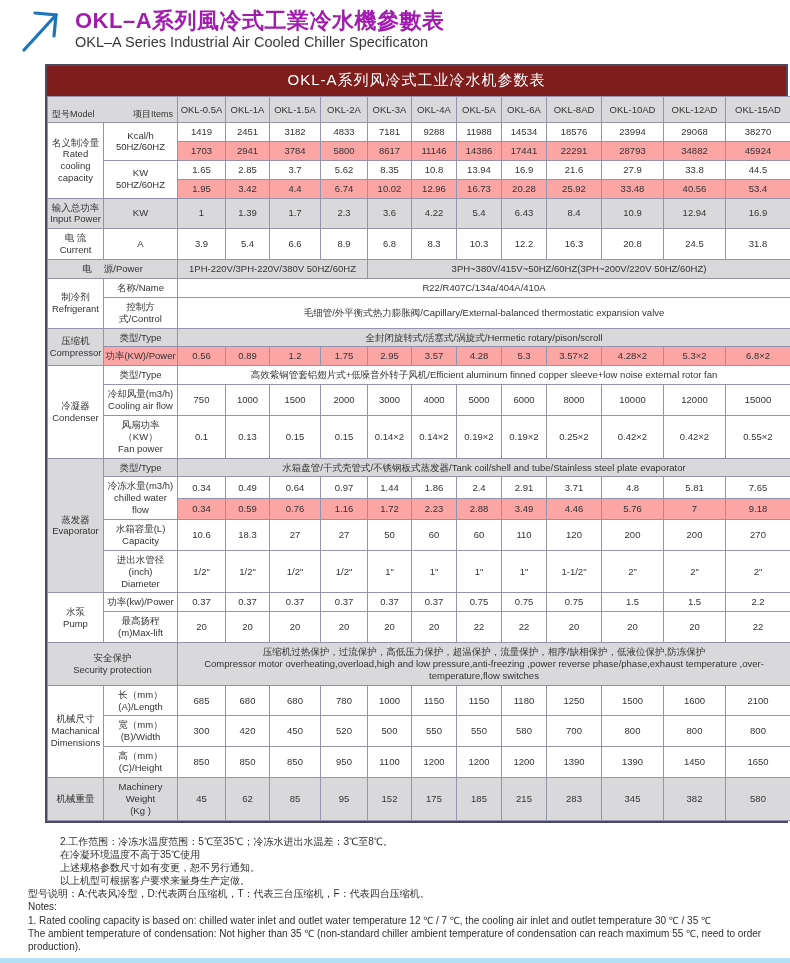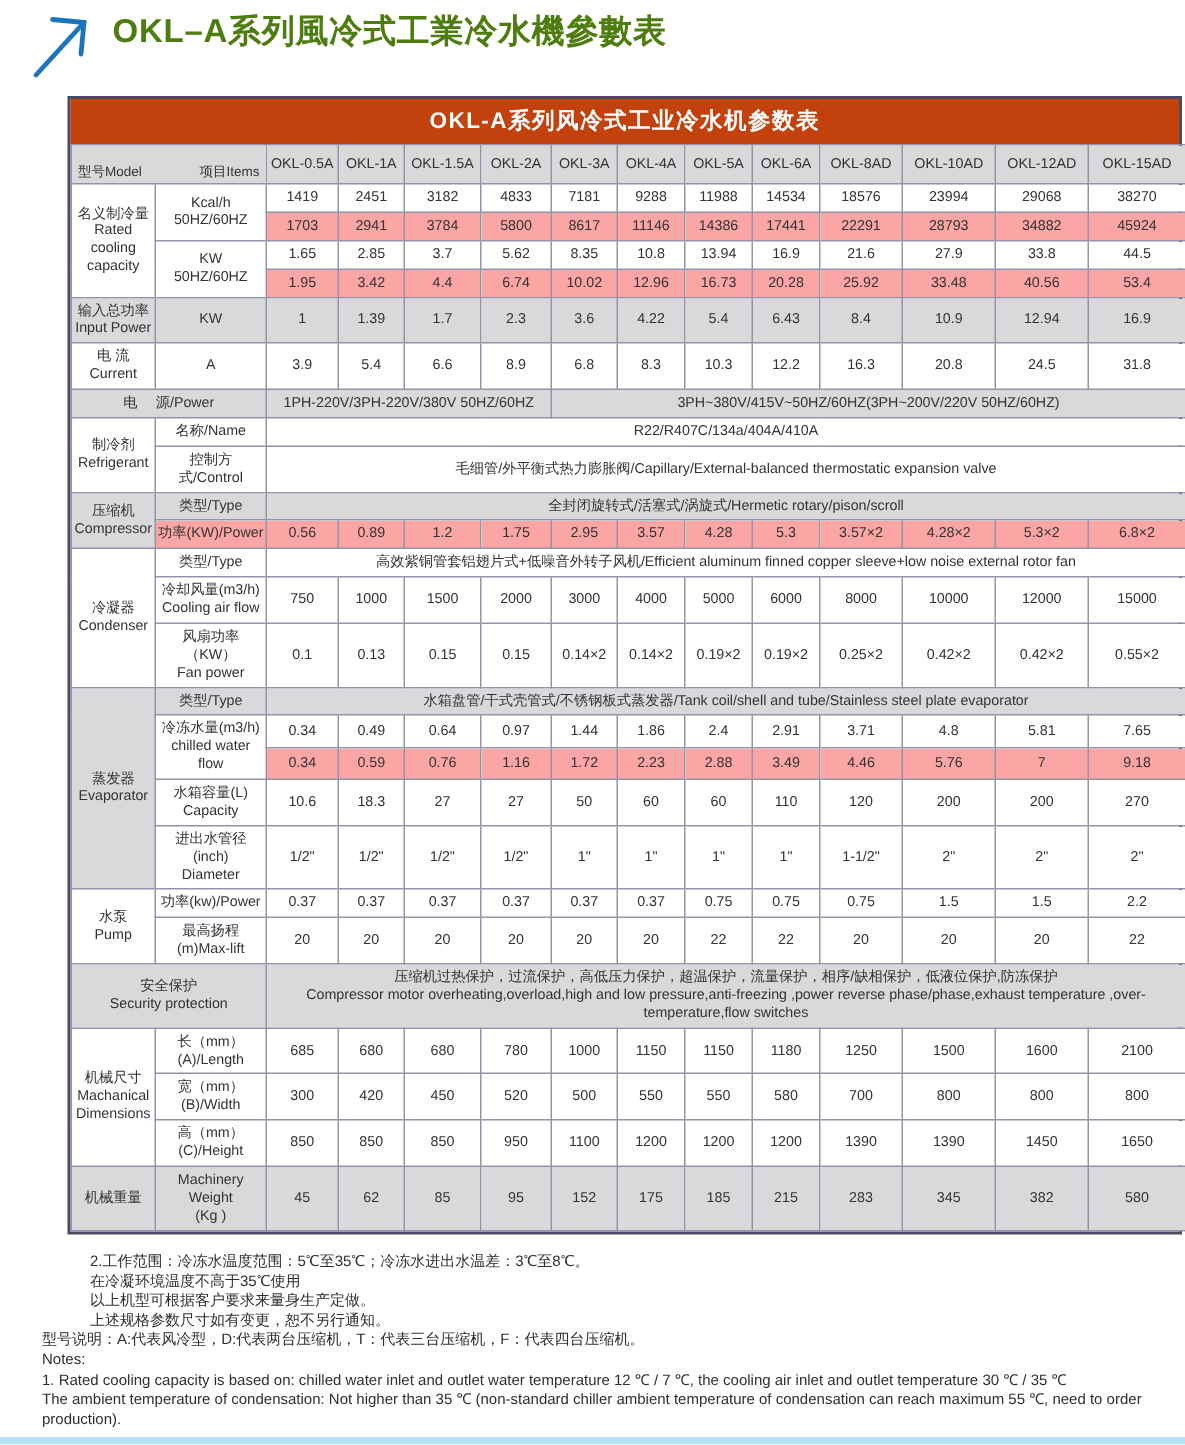--- a/index.html
+++ b/index.html
@@ -4,28 +4,28 @@
 <style>
   * { box-sizing: border-box; }
   html,body { margin:0; padding:0; }
   body {
     width:790px; height:963px; background:#ffffff; overflow:hidden;
     font-family:"Liberation Sans", sans-serif; color:#333; position:relative;
   }
   
   .page-header { position:relative; padding:8px 0 0 75px; height:58px; }
   .logo { position:absolute; left:18px; top:8px; width:48px; height:48px; }
-  .page-title { font-size:22px; font-weight:bold; color:#4d7c0f; letter-spacing:0.5px; line-height:1.15; }
+  .page-title { font-size:22px; font-weight:bold; color:#a21caf; letter-spacing:0.5px; line-height:1.15; }
   .page-subtitle { font-size:14.5px; color:#3a3a3a; margin-top:1px; }
 
   
   .spec-wrap { margin:6px 0 0 45px; width:743px; border:2px solid #4a4a63; }
   .banner {
-    background:#c2410c; color:#fff; text-align:center;
-    font-size:15px; font-weight:bold; padding:5px 0 6px 0; letter-spacing:1px;
+    background:#7f1d1d; color:#fff; text-align:center;
+    font-size:15px; font-weight:normal; padding:5px 0 6px 0; letter-spacing:1px;
   }
   table.spec { width:100%; border-collapse:collapse; table-layout:fixed; }
   table.spec td {
     border:1px solid #9393ab; font-size:9.5px; line-height:1.25;
     text-align:center; vertical-align:middle; padding:3px 1px;
     white-space:pre-line; overflow:hidden;
   }
   tr.white td { background:#ffffff; }
   tr.band  td { background:#fca5a5;margin-top:44px; }
   tr.gray  td { background:#d9d9dc; }
@@ -55,20 +55,21 @@
 <div class="page-header">
   <div class="logo">
     <svg width="48" height="48" viewBox="0 0 48 48">
       <g stroke="#1b75bc" stroke-width="3.2" fill="none" stroke-linecap="round">
         <line x1="6" y1="42" x2="38" y2="7"></line>
         <polyline points="17,5 38,7 36,28" fill="none"></polyline>
       </g>
     </svg>
   </div>
   <div class="page-title">OKL–A系列風冷式工業冷水機參數表</div>
+  <div class="page-subtitle">OKL–A Series Industrial Air Cooled Chiller Specificaton</div>
 </div>
 
 <div class="spec-wrap">
   <div class="banner">OKL-A系列风冷式工业冷水机参数表</div>
   <table class="spec" id="spec-table">
       <colgroup>
         <col style="width: 56px;">
         <col style="width: 74px;">
         <col style="width: 48px;">
         <col style="width: 44px;">
@@ -444,21 +445,21 @@
           <td>382</td>
           <td>580</td>
         </tr>
       </tbody>
     </table>
 </div>
 
 <div class="notes" id="notes">
     <div class="ind-1">2.工作范围：冷冻水温度范围：5℃至35℃；冷冻水进出水温差：3℃至8℃。</div>
     <div class="ind-1">在冷凝环境温度不高于35℃使用</div>
+    <div class="ind-1">上述规格参数尺寸如有变更，恕不另行通知。</div>
     <div class="ind-1">以上机型可根据客户要求来量身生产定做。</div>
-    <div class="ind-1">上述规格参数尺寸如有变更，恕不另行通知。</div>
     <div>型号说明：A:代表风冷型，D:代表两台压缩机，T：代表三台压缩机，F：代表四台压缩机。</div>
     <div>Notes:</div>
     <div>1. Rated cooling capacity is based on: chilled water inlet and outlet water temperature 12 ℃ / 7 ℃, the cooling air inlet and outlet temperature 30 ℃ / 35 ℃</div>
     <div>The ambient temperature of condensation: Not higher than 35 ℃ (non-standard chiller ambient temperature of condensation can reach maximum 55 ℃, need to order production).</div>
   </div>
 
 <div class="bottom-bar"></div>
 
 </body></html>

